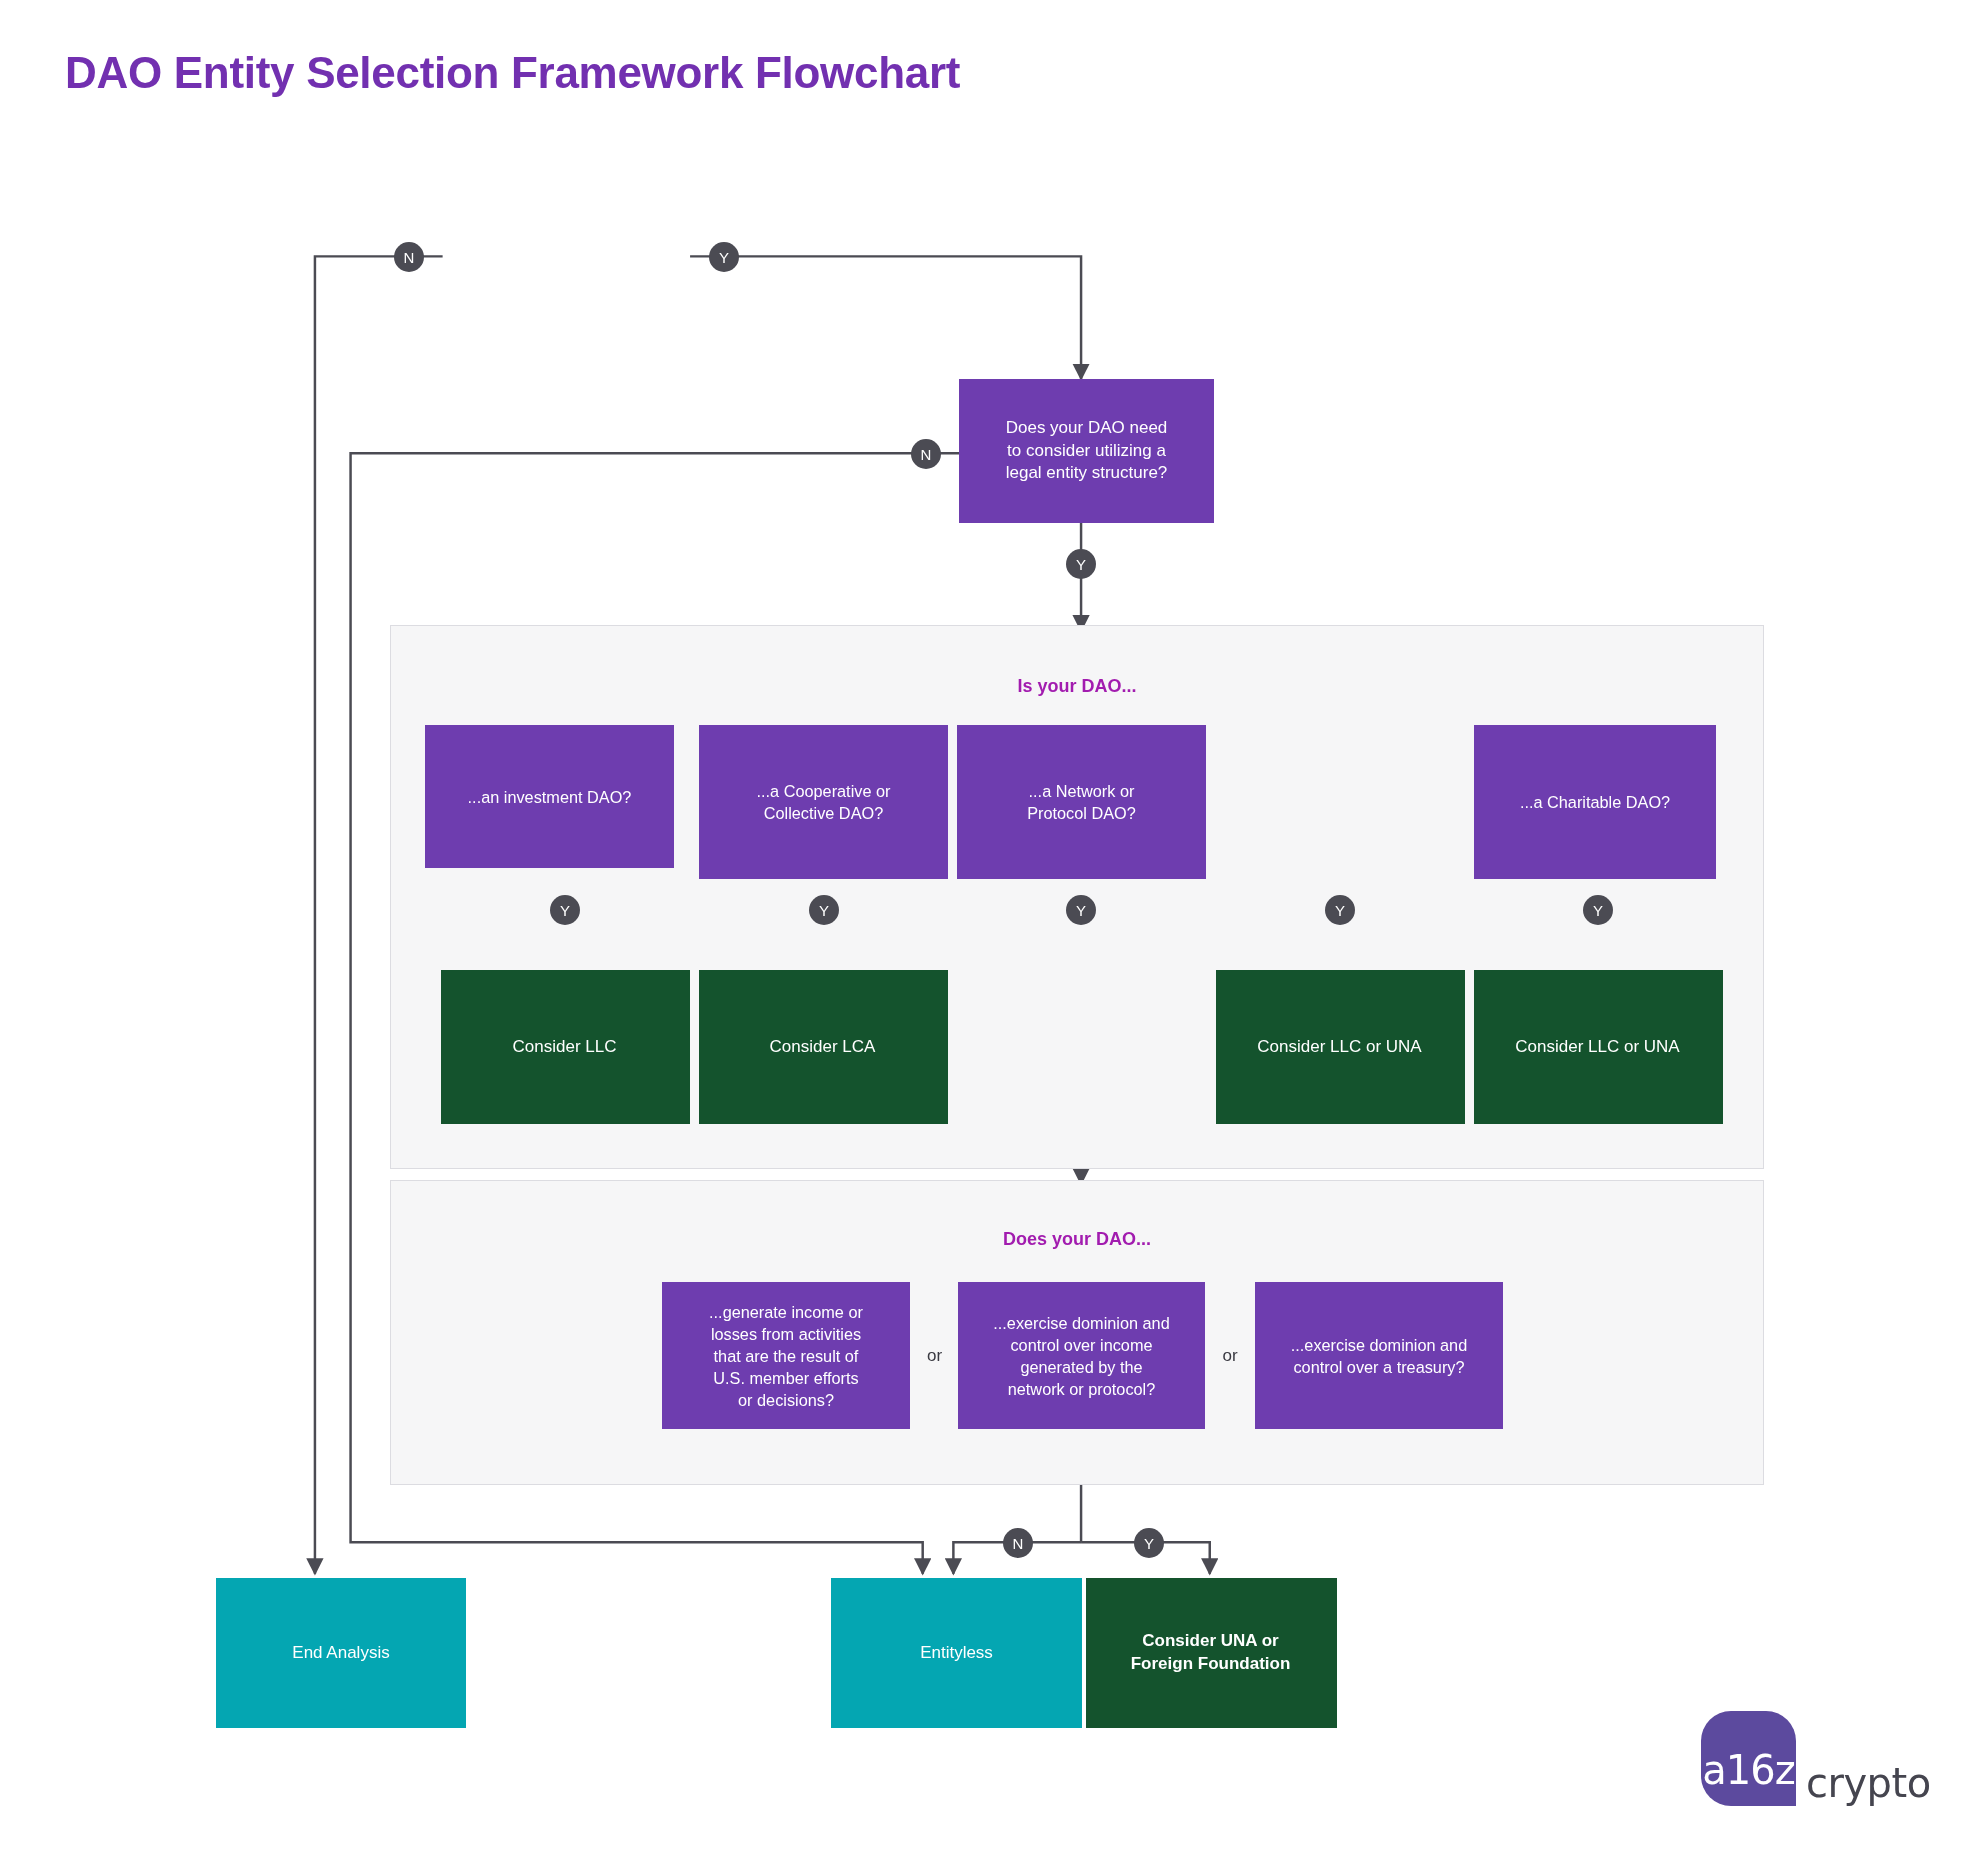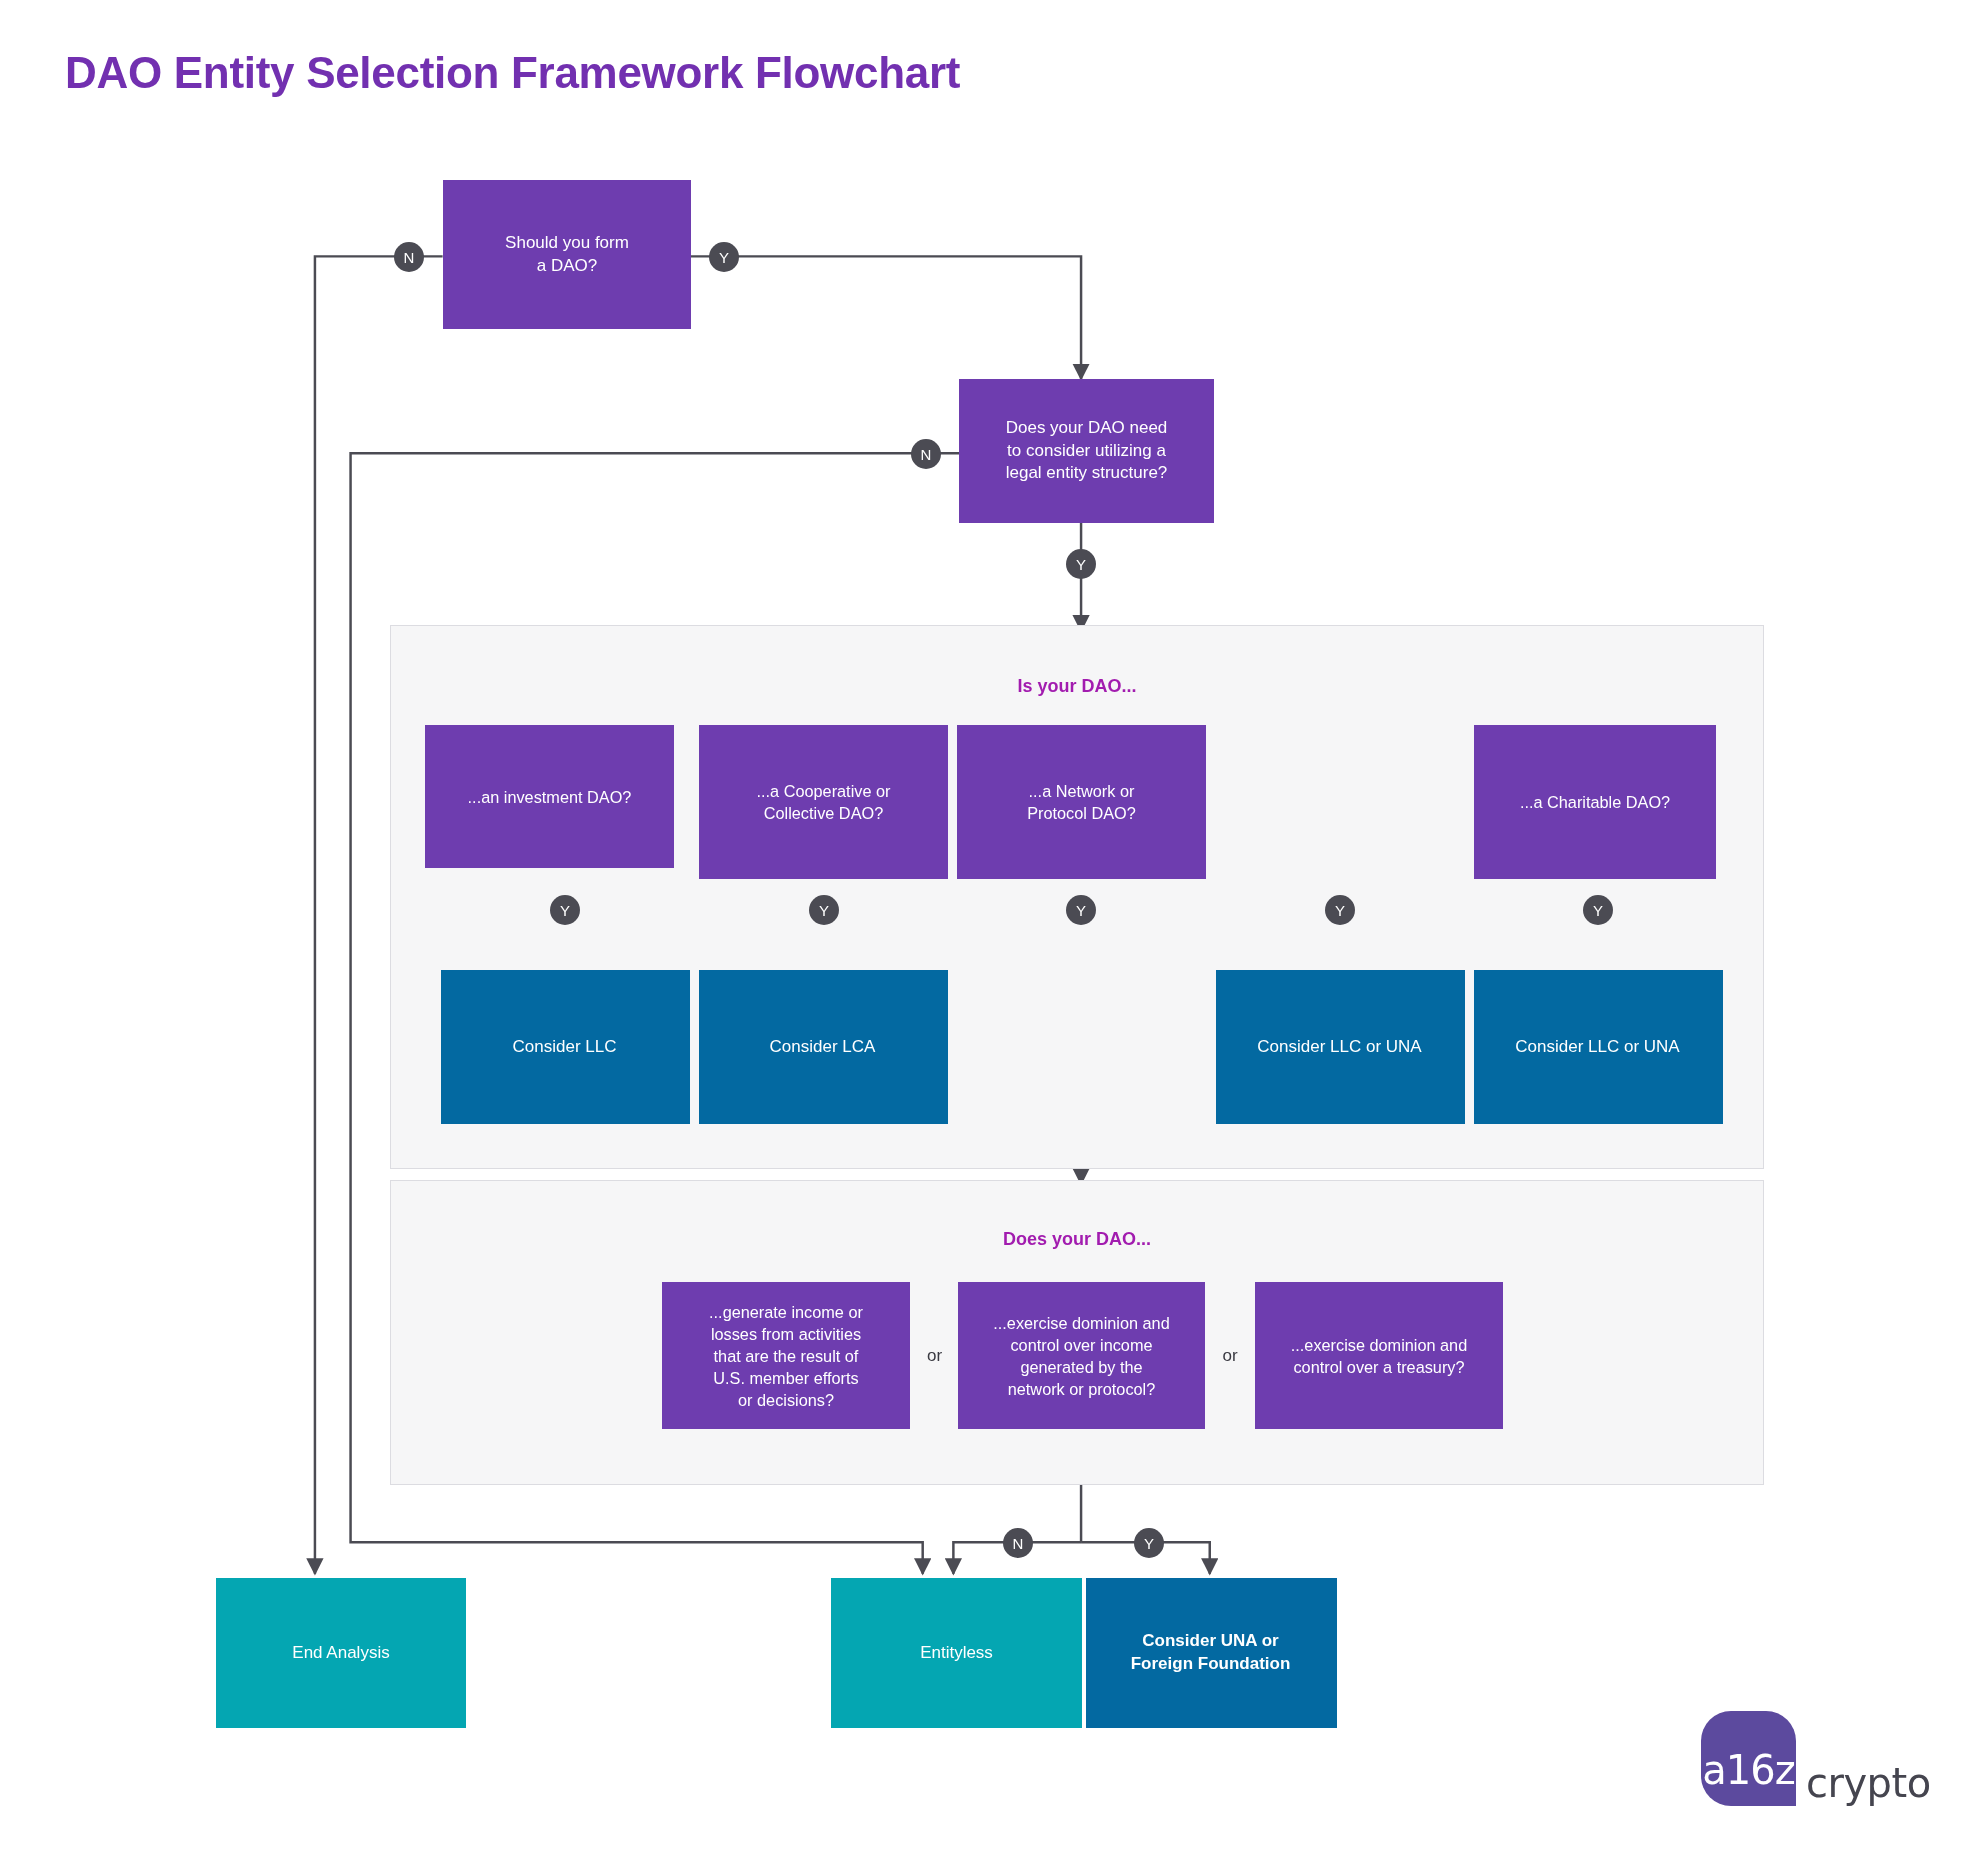--- a/index.html
+++ b/index.html
@@ -60,21 +60,21 @@
     display: flex;
     align-items: center;
     justify-content: center;
     text-align: center;
     color: #ffffff;
     font-size: 17px;
     line-height: 1.35;
     padding: 6px 10px;
   }
   .node.purple { background: #6e3daf; }
-  .node.blue   { background: #0369a1; padding-left: 8px; }
+  .node.blue   { background: #14532d; padding-left: 8px; }
   .node.teal   { background: #04a6b2; }
   .node.small  { font-size: 16.3px; }
   .node.bold   { font-weight: bold; }
 
   .or-label {
     position: absolute;
     font-size: 17px;
     color: #3a3a42;
     display: flex;
     align-items: center;
@@ -162,24 +162,20 @@
       <path d="M 1353 888 L 1353 976" marker-end="url(#arrow)"></path>
 
       <path d="M 1614 888 L 1614 976" marker-end="url(#arrow)"></path>
 
       <path d="M 1092 1443 L 1092 1558"></path>
       <path d="M 1092 1558 L 963 1558 L 963 1590" marker-end="url(#arrow)"></path>
       <path d="M 1092 1558 L 1222 1558 L 1222 1590" marker-end="url(#arrow)"></path>
     </g>
   </svg>
 
-  <div class="node purple" style="left:443px; top:180px; width:248px; height:149px;">
-    <span style="white-space:pre-line;">Should you form
-a DAO?</span>
-  </div>
   <div class="badge" style="left:394px; top:242px;">N</div>
   <div class="badge" style="left:709px; top:242px;">Y</div>
 
   <div class="node purple" style="left:959px; top:379px; width:255px; height:144px;">
     <span style="white-space:pre-line;">Does your DAO need
 to consider utilizing a
 legal entity structure?</span>
   </div>
   <div class="badge" style="left:911px; top:439px;">N</div>
   <div class="badge" style="left:1066px; top:549px;">Y</div>

